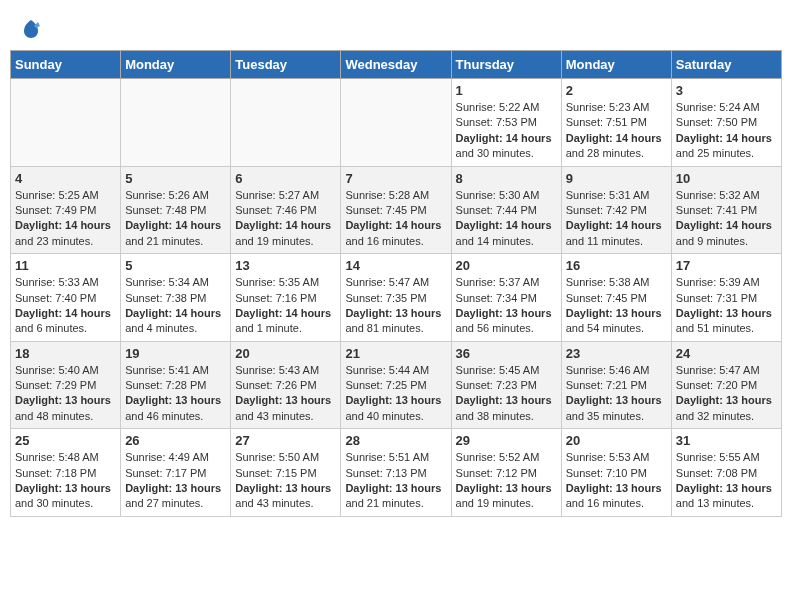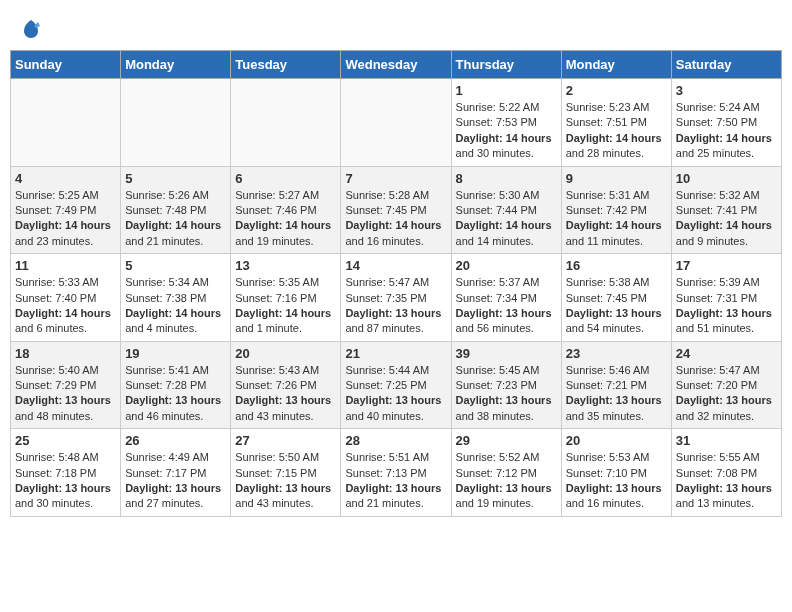--- a/index.html
+++ b/index.html
@@ -159,21 +159,21 @@
         <td>
           <span class="day-number">5</span>
           <div class="day-info"><span>Sunrise: 5:34 AM</span><br><span>Sunset: 7:38 PM</span><br><span style="font-weight: bold;">Daylight: 14 hours</span><br><span>and 4 minutes.</span></div>
         </td>
         <td>
           <span class="day-number">13</span>
           <div class="day-info"><span>Sunrise: 5:35 AM</span><br><span>Sunset: 7:16 PM</span><br><span style="font-weight: bold;">Daylight: 14 hours</span><br><span>and 1 minute.</span></div>
         </td>
         <td>
           <span class="day-number">14</span>
-          <div class="day-info"><span>Sunrise: 5:47 AM</span><br><span>Sunset: 7:35 PM</span><br><span style="font-weight: bold;">Daylight: 13 hours</span><br><span>and 87 minutes.</span></div>
+          <div class="day-info"><span>Sunrise: 5:47 AM</span><br><span>Sunset: 7:35 PM</span><br><span style="font-weight: bold;">Daylight: 13 hours</span><br><span>and 81 minutes.</span></div>
         </td>
         <td>
           <span class="day-number">20</span>
           <div class="day-info"><span>Sunrise: 5:37 AM</span><br><span>Sunset: 7:34 PM</span><br><span style="font-weight: bold;">Daylight: 13 hours</span><br><span>and 56 minutes.</span></div>
         </td>
         <td>
           <span class="day-number">16</span>
           <div class="day-info"><span>Sunrise: 5:38 AM</span><br><span>Sunset: 7:45 PM</span><br><span style="font-weight: bold;">Daylight: 13 hours</span><br><span>and 54 minutes.</span></div>
         </td>
         <td>
@@ -192,21 +192,21 @@
         </td>
         <td class="shaded">
           <span class="day-number">20</span>
           <div class="day-info"><span>Sunrise: 5:43 AM</span><br><span>Sunset: 7:26 PM</span><br><span style="font-weight: bold;">Daylight: 13 hours</span><br><span>and 43 minutes.</span></div>
         </td>
         <td class="shaded">
           <span class="day-number">21</span>
           <div class="day-info"><span>Sunrise: 5:44 AM</span><br><span>Sunset: 7:25 PM</span><br><span style="font-weight: bold;">Daylight: 13 hours</span><br><span>and 40 minutes.</span></div>
         </td>
         <td class="shaded">
-          <span class="day-number">39</span>
+          <span class="day-number">36</span>
           <div class="day-info"><span>Sunrise: 5:45 AM</span><br><span>Sunset: 7:23 PM</span><br><span style="font-weight: bold;">Daylight: 13 hours</span><br><span>and 38 minutes.</span></div>
         </td>
         <td class="shaded">
           <span class="day-number">23</span>
           <div class="day-info"><span>Sunrise: 5:46 AM</span><br><span>Sunset: 7:21 PM</span><br><span style="font-weight: bold;">Daylight: 13 hours</span><br><span>and 35 minutes.</span></div>
         </td>
         <td class="shaded">
           <span class="day-number">24</span>
           <div class="day-info"><span>Sunrise: 5:47 AM</span><br><span>Sunset: 7:20 PM</span><br><span style="font-weight: bold;">Daylight: 13 hours</span><br><span>and 32 minutes.</span></div>
         </td>

